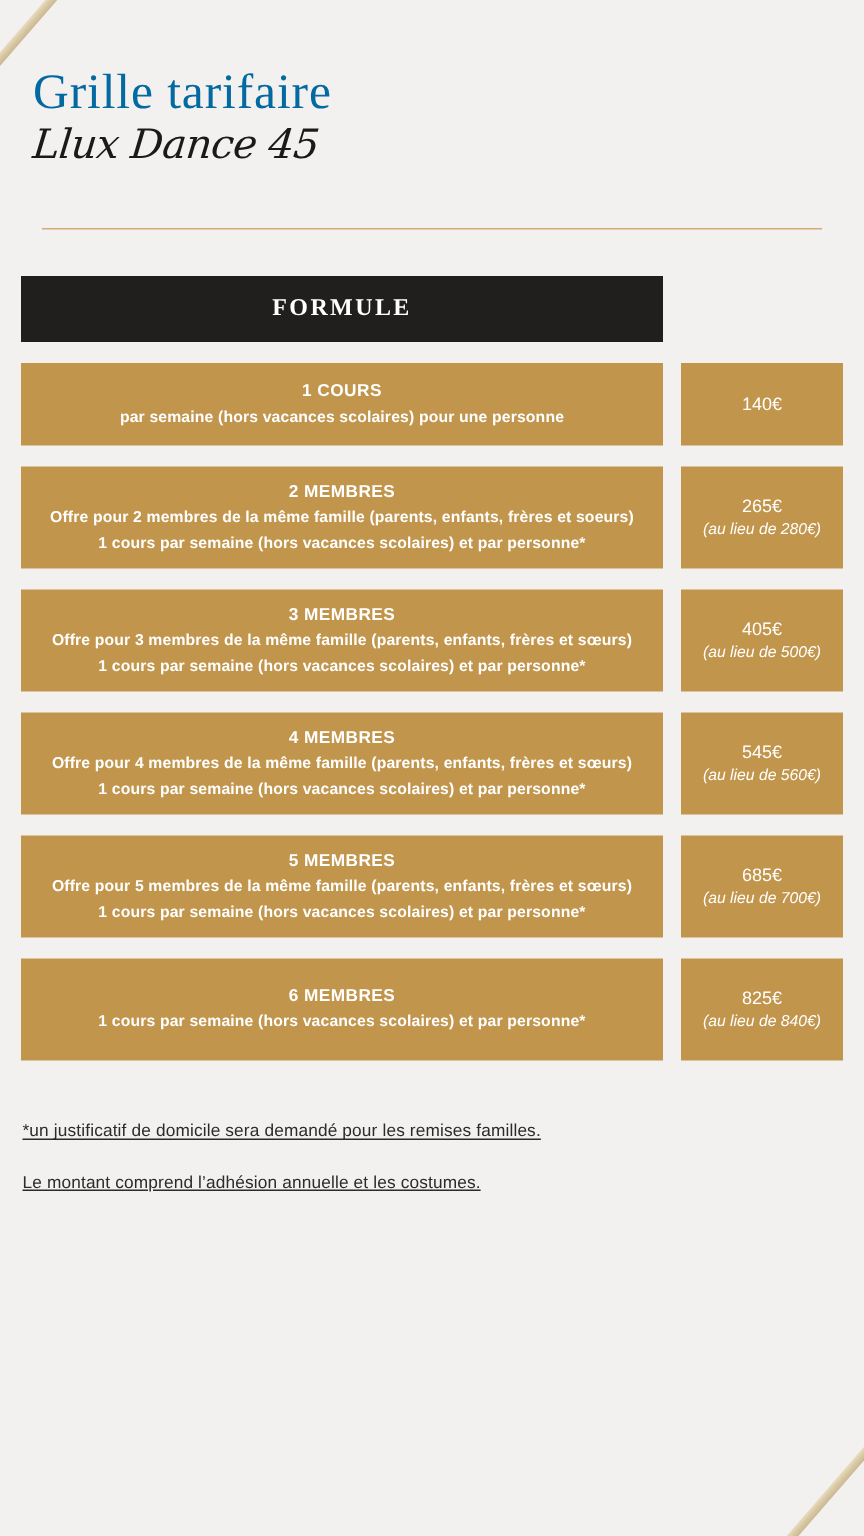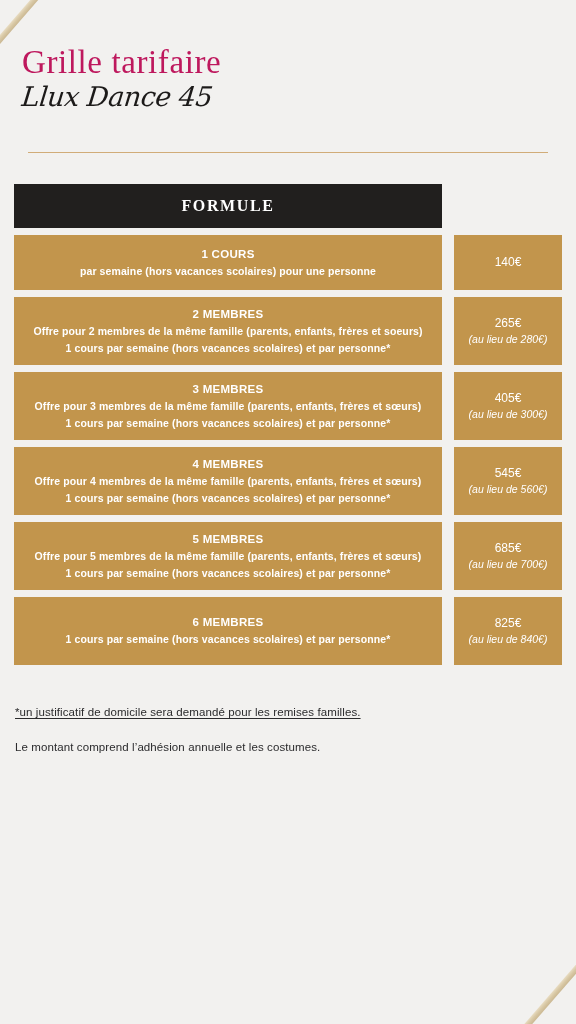--- a/index.html
+++ b/index.html
@@ -50,21 +50,21 @@
     height: 148px;
   }
   .title-block {
     position: absolute;
     left: 8px;
     top: 46px;
   }
   .main-title {
     font-family: "Liberation Serif", serif;
     font-size: 33px;
-    color: #be185d;
+    color: #0369a1;
     letter-spacing: 0.6px;
     line-height: 1;
     margin: 0;
     font-weight: 400;
   }
   .script-title {
     font-family: "DejaVu Serif", serif;
     font-style: italic;
     font-size: 27px;
     color: #1c1a19;
@@ -125,20 +125,21 @@
   }
 
   
   .table {
     margin-top: 36px;
   }
   .trow {
     display: flex;
     gap: 12px;
     margin-bottom: 7px;
+    margin-top: 14px;
   }
   .cell-formule {
     flex: 0 0 428px;
     width: 428px;
     box-sizing: border-box;
     display: flex;
     flex-direction: column;
     align-items: center;
     justify-content: center;
     text-align: center;
@@ -214,20 +215,21 @@
     color: #2b2b2d;
     line-height: 1.5;
     letter-spacing: 0.1px;
   }
   .footnote.underlined {
     text-decoration: underline;
     text-underline-offset: 2px;
   }
   .footnote + .footnote {
     margin-top: 18px;
+    text-decoration: underline;
   }
 </style>
 </head>
 <body>
 
 <div class="corner-stripe top-left"></div>
 <div class="corner-stripe bottom-right"></div>
 
 <div class="page">
 
@@ -273,21 +275,21 @@
     </div>
 
     <div class="trow body-row">
       <div class="cell-formule">
         <div class="plan-name">3 MEMBRES</div>
         <div class="plan-desc">Offre pour 3 membres de la même famille (parents, enfants, frères et sœurs)</div>
         <div class="plan-desc">1 cours par semaine (hors vacances scolaires) et par personne*</div>
       </div>
       <div class="cell-montant">
         <div class="amount-main">405€</div>
-        <div class="amount-sub">(au lieu de 300€)</div>
+        <div class="amount-sub">(au lieu de 500€)</div>
       </div>
     </div>
 
     <div class="trow body-row">
       <div class="cell-formule">
         <div class="plan-name">4 MEMBRES</div>
         <div class="plan-desc">Offre pour 4 membres de la même famille (parents, enfants, frères et sœurs)</div>
         <div class="plan-desc">1 cours par semaine (hors vacances scolaires) et par personne*</div>
       </div>
       <div class="cell-montant">

